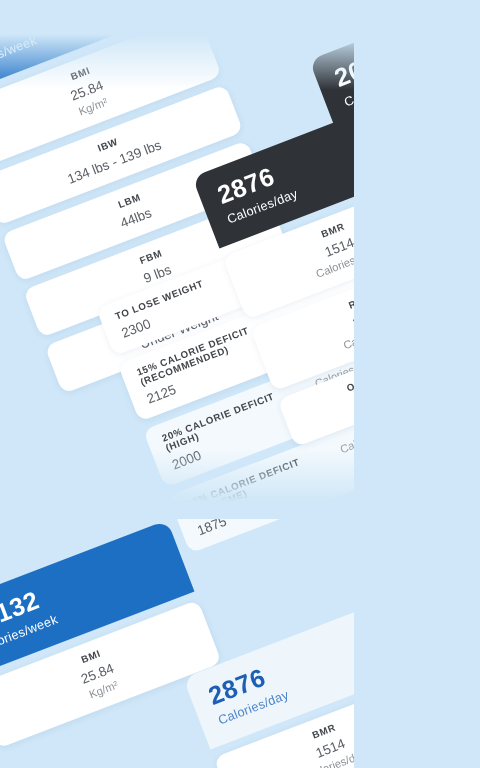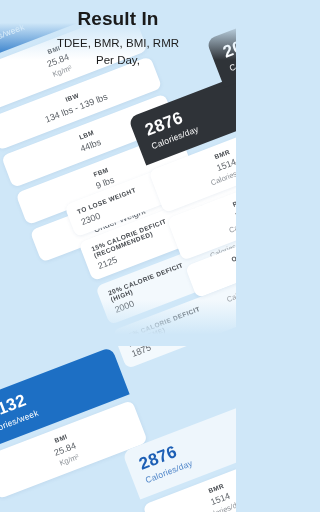--- a/index.html
+++ b/index.html
@@ -193,21 +193,14 @@
     <div class="card centered">
       <div class="k">BMR</div>
       <div class="v">1514</div>
       <div class="u">Calories/day</div>
     </div>
   </div>
 
   <div class="fade-top"></div>
   <div class="fade-mid"></div>
 
-  <div class="heading">
-    <h1>Result In</h1>
-    <div class="sub">
-      <div>TDEE, BMR, BMI, RMR</div>
-      <div>Per Day,</div>
-    </div>
-  </div>
 
 </div>
 
 </body></html>

